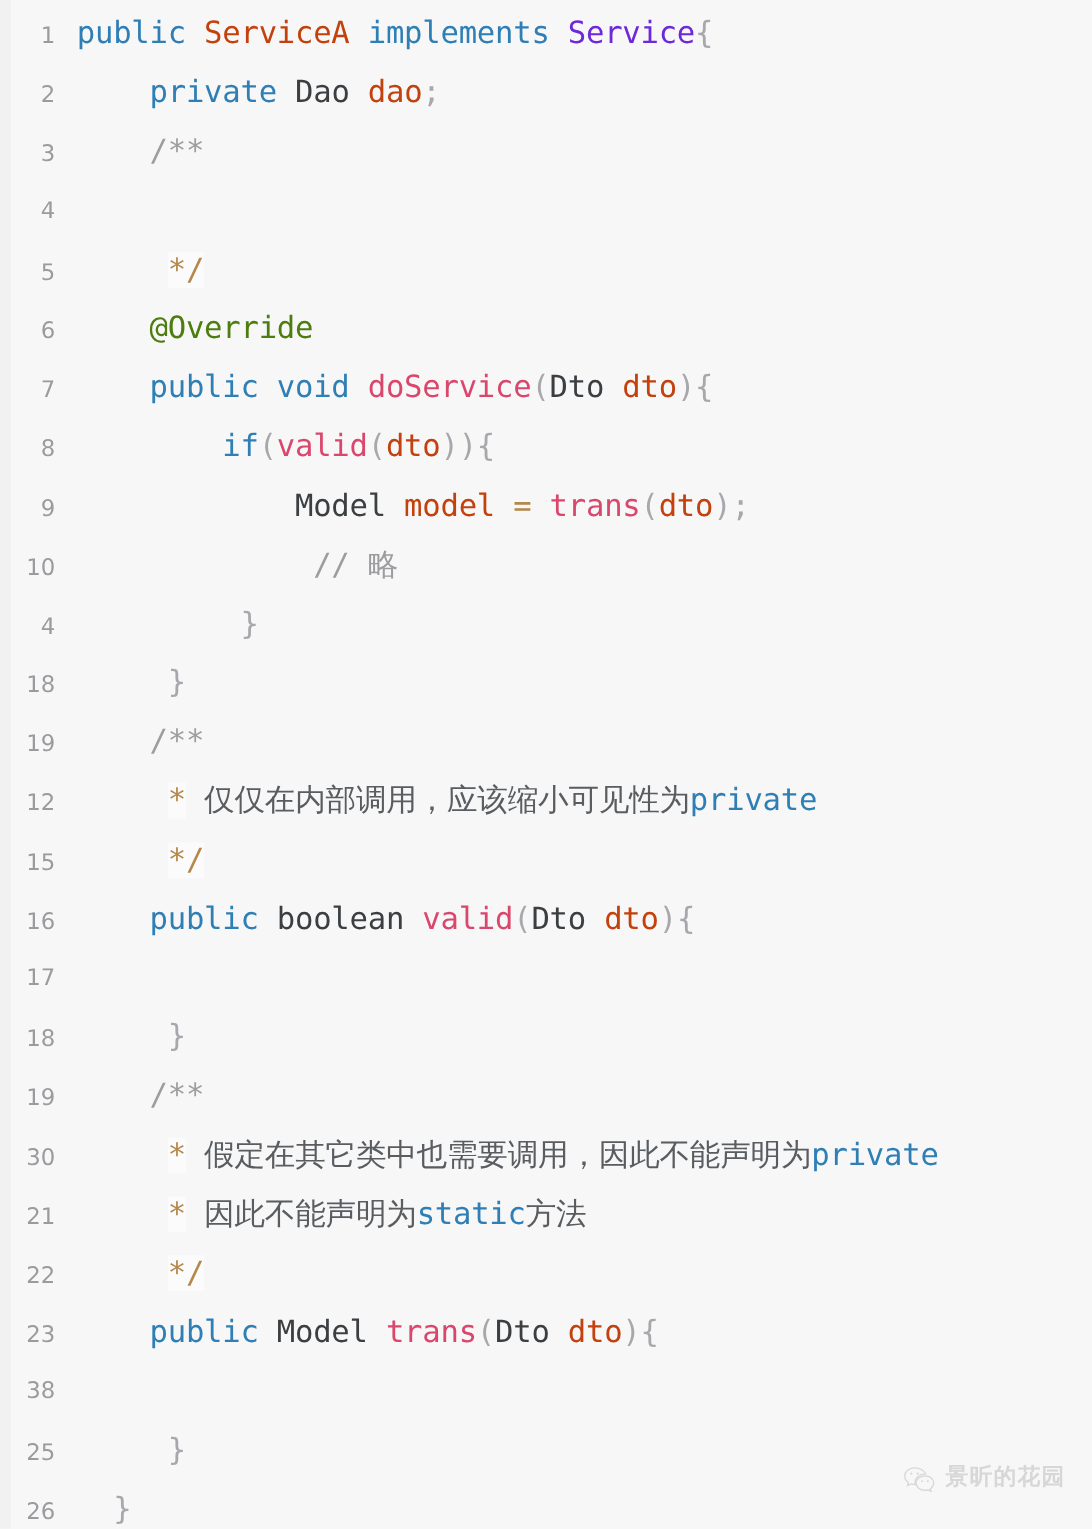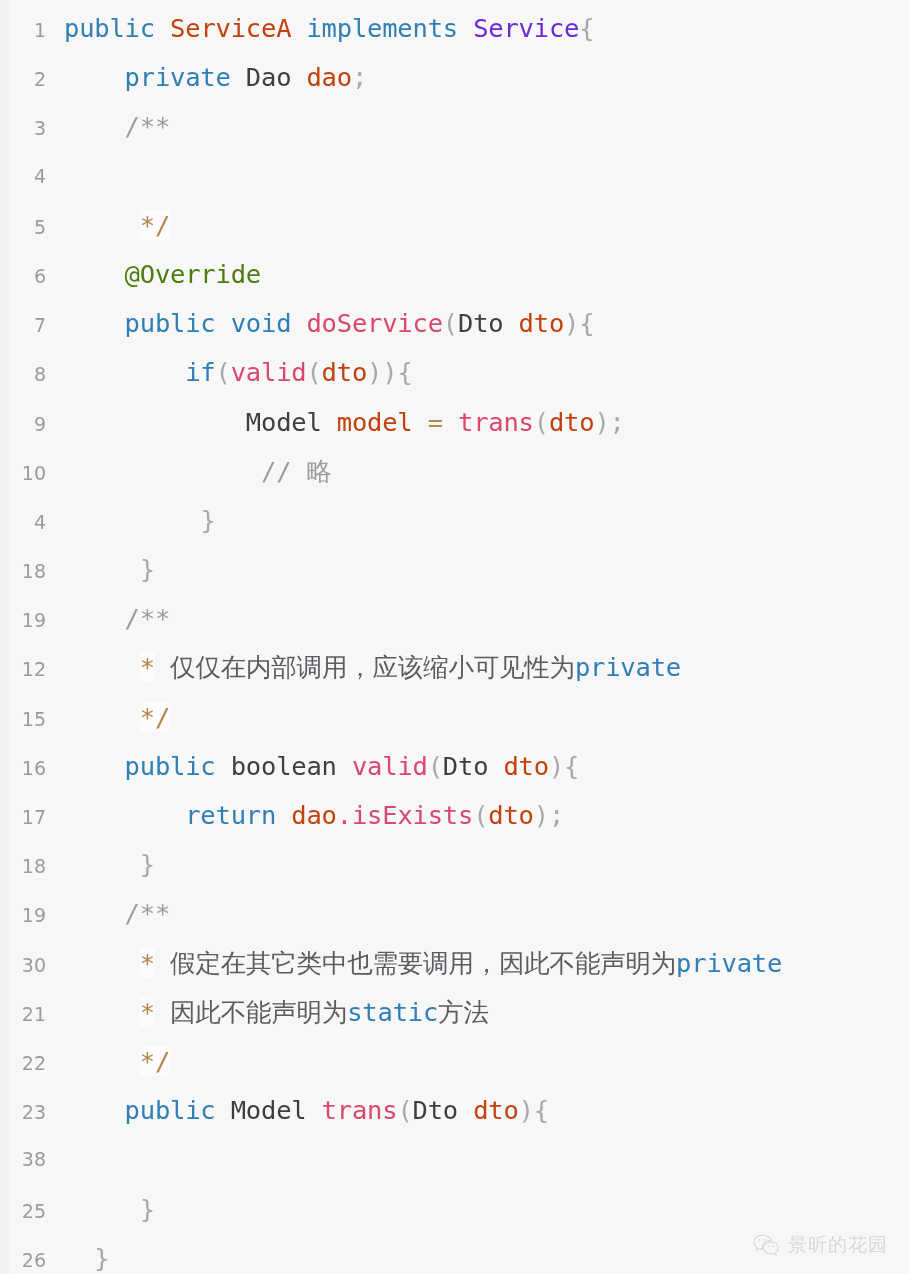--- a/index.html
+++ b/index.html
@@ -75,26 +75,27 @@
   .tok-dot     { color: #d9476c; }
   .tok-cmt     { color: #9d9d9f; }            
   .tok-cmt-txt { color: #5a5d60; }            
   .tok-star    { color: #b4874a; background: #fbfbfb; }  
   .tok-ann     { color: #4d7c0f; }            
 
   
   #watermark {
     position: absolute;
     right: 22px;
-    bottom: 16px;
+    bottom: 30px;
     display: flex;
-    align-items: center;
+    align-items: flex-end;
     gap: 9px;
     opacity: 0.30;
     user-select: none;
+    font-weight: bold;
   }
   #watermark .wm-text {
     font-family: "DejaVu Sans", "Liberation Sans", sans-serif;
     font-size: 19px;
     color: #8e8e90;
     letter-spacing: 1px;
   }
   #watermark svg { display: block; }
 </style>
 </head>
@@ -114,21 +115,21 @@
       <div class="code-line"><span class="ln">7</span><span class="code-text"><span class="tok-plain">    </span><span class="tok-kw">public</span><span class="tok-plain"> </span><span class="tok-kw">void</span><span class="tok-plain"> </span><span class="tok-fn">doService</span><span class="tok-punct">(</span><span class="tok-type">Dto</span><span class="tok-plain"> </span><span class="tok-plain">dto</span><span class="tok-punct">)</span><span class="tok-punct">{</span></span></div>
       <div class="code-line"><span class="ln">8</span><span class="code-text"><span class="tok-plain">        </span><span class="tok-kw">if</span><span class="tok-punct">(</span><span class="tok-fn">valid</span><span class="tok-punct">(</span><span class="tok-plain">dto</span><span class="tok-punct">))</span><span class="tok-punct">{</span></span></div>
       <div class="code-line"><span class="ln">9</span><span class="code-text"><span class="tok-plain">            </span><span class="tok-type">Model</span><span class="tok-plain"> </span><span class="tok-plain">model</span><span class="tok-plain"> </span><span class="tok-op">=</span><span class="tok-plain"> </span><span class="tok-fn">trans</span><span class="tok-punct">(</span><span class="tok-plain">dto</span><span class="tok-punct">);</span></span></div>
       <div class="code-line"><span class="ln">10</span><span class="code-text"><span class="tok-plain">             </span><span class="tok-cmt">// 略</span></span></div>
       <div class="code-line"><span class="ln">4</span><span class="code-text"><span class="tok-plain">         </span><span class="tok-punct">}</span></span></div>
       <div class="code-line"><span class="ln">18</span><span class="code-text"><span class="tok-plain">     </span><span class="tok-punct">}</span></span></div>
       <div class="code-line"><span class="ln">19</span><span class="code-text"><span class="tok-plain">    </span><span class="tok-cmt">/**</span></span></div>
       <div class="code-line"><span class="ln">12</span><span class="code-text"><span class="tok-plain">     </span><span class="tok-star">*</span><span class="tok-plain"> </span><span class="tok-cmt-txt">仅仅在内部调用，应该缩小可见性为</span><span class="tok-kw">private</span></span></div>
       <div class="code-line"><span class="ln">15</span><span class="code-text"><span class="tok-plain">     </span><span class="tok-star">*/</span></span></div>
       <div class="code-line"><span class="ln">16</span><span class="code-text"><span class="tok-plain">    </span><span class="tok-kw">public</span><span class="tok-plain"> </span><span class="tok-type">boolean</span><span class="tok-plain"> </span><span class="tok-fn">valid</span><span class="tok-punct">(</span><span class="tok-type">Dto</span><span class="tok-plain"> </span><span class="tok-plain">dto</span><span class="tok-punct">)</span><span class="tok-punct">{</span></span></div>
-      <div class="code-line"><span class="ln">17</span><span class="code-text"><span class="tok-plain">        </span><span class="tok-kw">return</span><span class="tok-plain"> </span><span class="tok-plain">dao</span><span class="tok-dot">.</span><span class="tok-fn">isExists</span><span class="tok-punct">(</span><span class="tok-plain">dto</span><span class="tok-punct">);</span></span></div>
+      <div class="code-line"><span class="ln">17</span></div>
       <div class="code-line"><span class="ln">18</span><span class="code-text"><span class="tok-plain">     </span><span class="tok-punct">}</span></span></div>
       <div class="code-line"><span class="ln">19</span><span class="code-text"><span class="tok-plain">    </span><span class="tok-cmt">/**</span></span></div>
       <div class="code-line"><span class="ln">30</span><span class="code-text"><span class="tok-plain">     </span><span class="tok-star">*</span><span class="tok-plain"> </span><span class="tok-cmt-txt">假定在其它类中也需要调用，因此不能声明为</span><span class="tok-kw">private</span></span></div>
       <div class="code-line"><span class="ln">21</span><span class="code-text"><span class="tok-plain">     </span><span class="tok-star">*</span><span class="tok-plain"> </span><span class="tok-cmt-txt">因此不能声明为</span><span class="tok-kw">static</span><span class="tok-cmt-txt">方法</span></span></div>
       <div class="code-line"><span class="ln">22</span><span class="code-text"><span class="tok-plain">     </span><span class="tok-star">*/</span></span></div>
       <div class="code-line"><span class="ln">23</span><span class="code-text"><span class="tok-plain">    </span><span class="tok-kw">public</span><span class="tok-plain"> </span><span class="tok-type">Model</span><span class="tok-plain"> </span><span class="tok-fn">trans</span><span class="tok-punct">(</span><span class="tok-type">Dto</span><span class="tok-plain"> </span><span class="tok-plain">dto</span><span class="tok-punct">)</span><span class="tok-punct">{</span></span></div>
       <div class="code-line"><span class="ln">38</span></div>
       <div class="code-line"><span class="ln">25</span><span class="code-text"><span class="tok-plain">     </span><span class="tok-punct">}</span></span></div>
       <div class="code-line"><span class="ln">26</span><span class="code-text"><span class="tok-plain">  </span><span class="tok-punct">}</span></span></div>
     </div>

